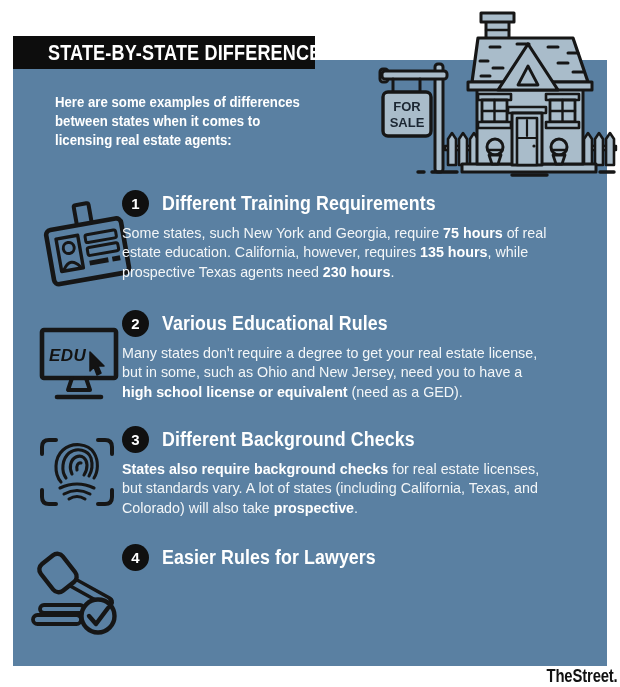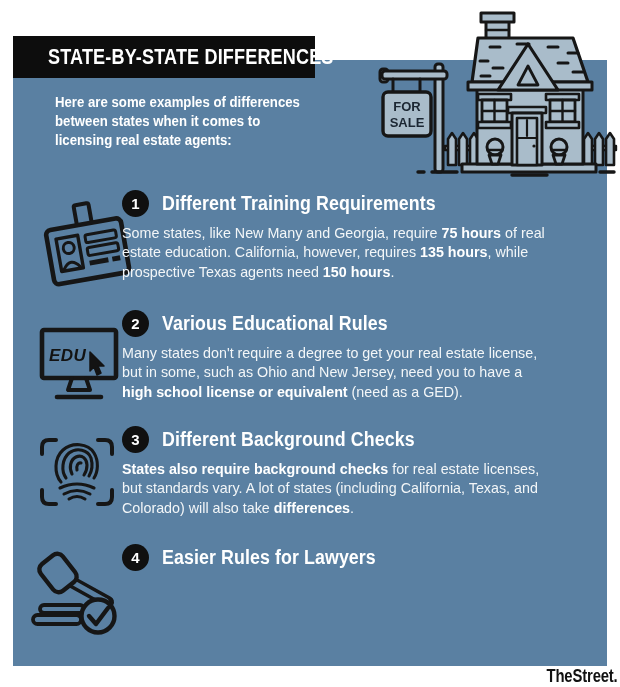--- a/index.html
+++ b/index.html
@@ -1,19 +1,19 @@
 <!DOCTYPE html>
 <html><head>
 <meta charset="utf-8">
 <style>
   html,body{margin:0;padding:0;background:#fff;}
   .stage{position:relative;width:620px;height:687px;background:#ffffff;overflow:hidden;
          font-family:"Liberation Sans","DejaVu Sans",sans-serif;}
   .panel{position:absolute;left:13px;top:60px;width:594px;height:606px;background:#5a80a2;}
-  .header-bar{position:absolute;left:13px;top:36px;width:302px;height:42px;background:#0d0d0d;
+  .header-bar{position:absolute;left:13px;top:36px;width:302px;height:33px;background:#0d0d0d;
               display:flex;align-items:center;padding-left:35px;box-sizing:border-box;z-index:5;}
   .header-bar .t{color:#fff;font-weight:bold;font-size:22px;letter-spacing:.2px;white-space:nowrap;
                  transform:scaleX(.82);transform-origin:0 50%;display:inline-block;}
   .intro{position:absolute;left:55px;top:93px;width:300px;color:#fff;font-weight:bold;
          font-size:14.2px;line-height:19px;white-space:pre-line;z-index:4;
          transform:scaleX(.93);transform-origin:0 0;}
   .house{position:absolute;left:362px;top:6px;z-index:4;}
   .section{position:absolute;left:122px;width:475px;z-index:4;color:#fff;}
   .headrow{display:flex;align-items:center;gap:13px;}
   .numcircle{width:27px;height:27px;border-radius:50%;background:#101010;color:#fff;flex:0 0 27px;
@@ -158,23 +158,23 @@
         <rect x="51" y="63" width="19" height="5" fill="#161616"></rect>
         <rect x="74" y="63" width="8" height="5" fill="#161616"></rect>
       </g>
     </svg>
   </div>
   <div class="section" style="top:190px;">
     <div class="headrow">
       <div class="numcircle">1</div>
       <span class="title">Different Training Requirements</span>
     </div>
-    <div class="body"><span>Some states, like New Many and Georgia, require </span><b>75 hours</b><span> of real
+    <div class="body"><span>Some states, such New York and Georgia, require </span><b>75 hours</b><span> of real
 estate education. California, however, requires </span><b>135 hours</b><span>, while
-prospective Texas agents need </span><b>150 hours</b><span>.</span></div>
+prospective Texas agents need </span><b>230 hours</b><span>.</span></div>
   </div>
 
   <div class="iconbox" style="left:38px;top:324px;">
     <svg width="82" height="84" viewBox="0 0 82 84">
       <rect class="ln" x="4" y="6" width="74" height="48" rx="2" stroke-width="4.6"></rect>
       <text x="11" y="37" font-size="17" font-weight="bold" fill="#131313" letter-spacing="0.5" font-family="Liberation Sans, sans-serif">EDU</text>
       <path d="M52 28 L52 47 L56 43 L59 51 L63 49 L60 42 L66 42 Z" fill="#131313" stroke="#131313" stroke-width="1.5" stroke-linejoin="round"></path>
       <path class="ln" d="M34 54 L30 66 H52 L48 54" stroke-width="4"></path>
       <line class="ln" x1="19" y1="73" x2="63" y2="73" stroke-width="4.6"></line>
     </svg>
@@ -208,21 +208,21 @@
       </g>
     </svg>
   </div>
   <div class="section" style="top:426px;">
     <div class="headrow">
       <div class="numcircle">3</div>
       <span class="title">Different Background Checks</span>
     </div>
     <div class="body"><b>States also require background checks</b><span> for real estate licenses,
 but standards vary. A lot of states (including California, Texas, and
-Colorado) will also take </span><b>differences</b><span>.</span></div>
+Colorado) will also take </span><b>prospective</b><span>.</span></div>
   </div>
 
   <div class="iconbox" style="left:28px;top:550px;">
     <svg width="98" height="88" viewBox="0 0 98 88">
       <line x1="42" y1="31" x2="80" y2="52" stroke="#161616" stroke-width="12" stroke-linecap="round"></line>
       <line x1="44" y1="32" x2="78" y2="51" stroke="#5a80a2" stroke-width="5" stroke-linecap="round"></line>
       <rect class="fb" x="16" y="6" width="28" height="34" rx="7" stroke-width="4.4" transform="rotate(-38 30 23)"></rect>
       <rect class="fb" x="12" y="55" width="44" height="8" rx="4" stroke-width="3.8"></rect>
       <rect class="fb" x="5" y="65" width="48" height="9" rx="4.5" stroke-width="3.8"></rect>
       <circle class="fb" cx="70" cy="66" r="16.5" stroke-width="4.4"></circle>

